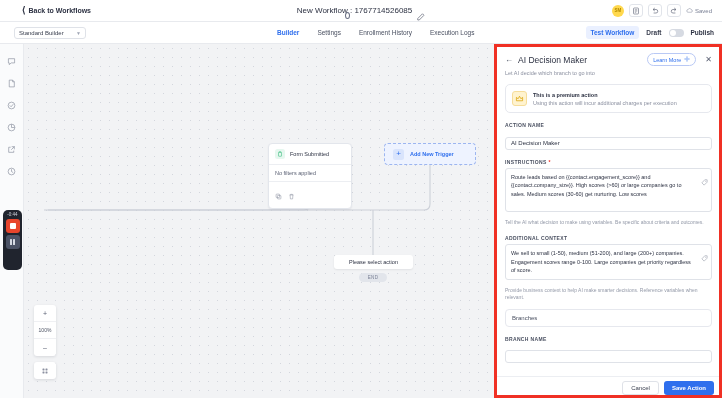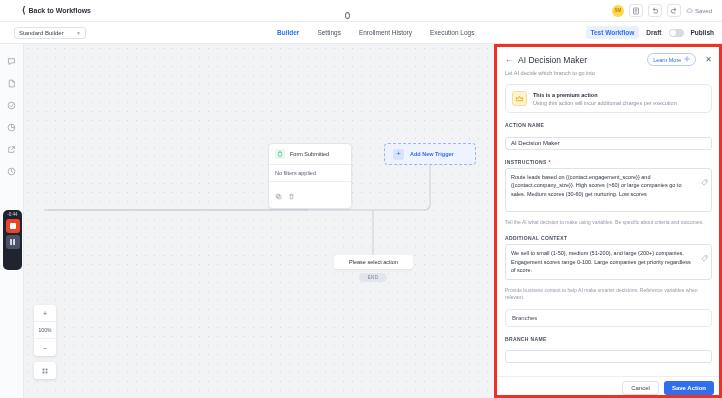--- a/index.html
+++ b/index.html
@@ -276,20 +276,28 @@
 <body>
 
 <div id="app">
 
   <div class="topbar">
     <div class="back-btn">
       <span class="back-chev">⟨</span>
       <span>Back to Workflows</span>
     </div>
 
+    <div class="wf-title-wrap">
+      <span class="wf-title">New Workflow : 1767714526085</span>
+      <span class="pencil-ico">
+        <svg viewBox="0 0 16 16" width="8" height="8">
+            <path d="M11.5 1.5l3 3L5 14H2v-3z" fill="none" stroke="#5b6174" stroke-width="1.4"></path>
+          </svg>
+      </span>
+    </div>
 
     <div class="topbar-right">
       <div class="avatar">SM</div>
       <div class="icon-btn">
         <svg viewBox="0 0 16 16" width="8" height="8">
             <rect x="3" y="2" width="10" height="12" rx="1.5" fill="none" stroke="#5b6174" stroke-width="1.2"></rect>
             <path d="M5.5 5.5h5M5.5 8h5M5.5 10.5h3" stroke="#5b6174" stroke-width="1.1"></path>
           </svg>
       </div>
       <div class="icon-btn">

